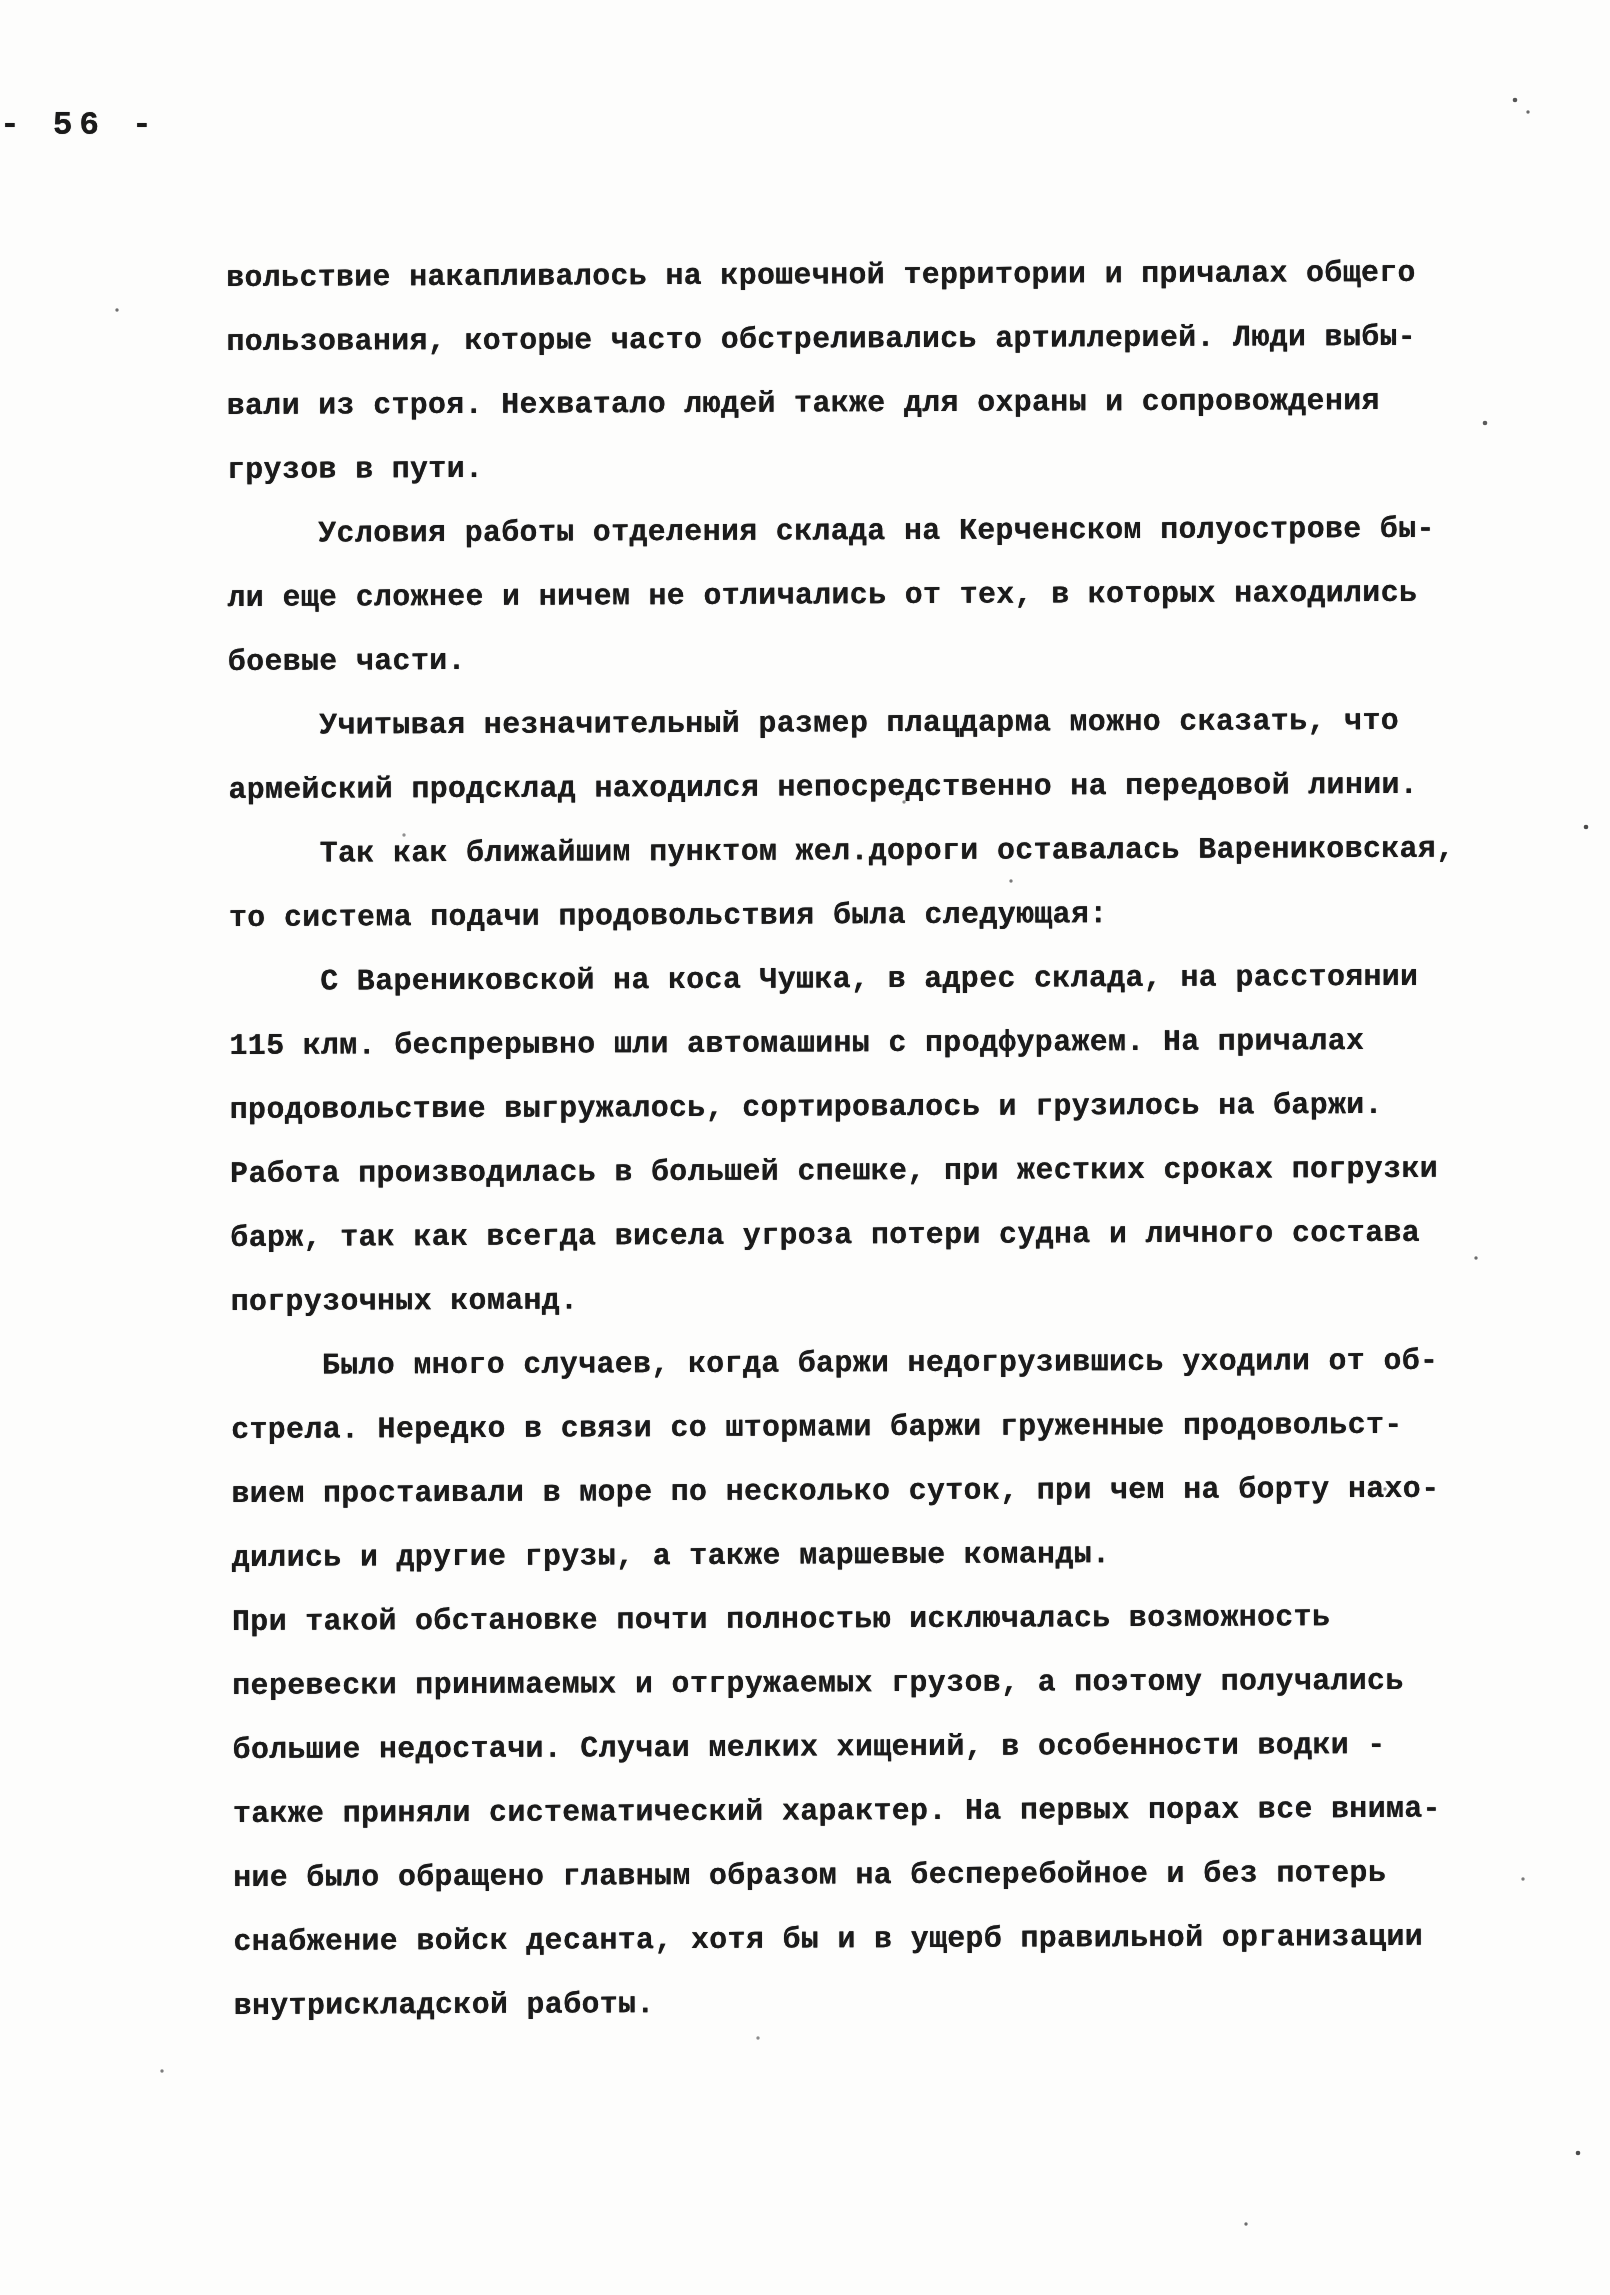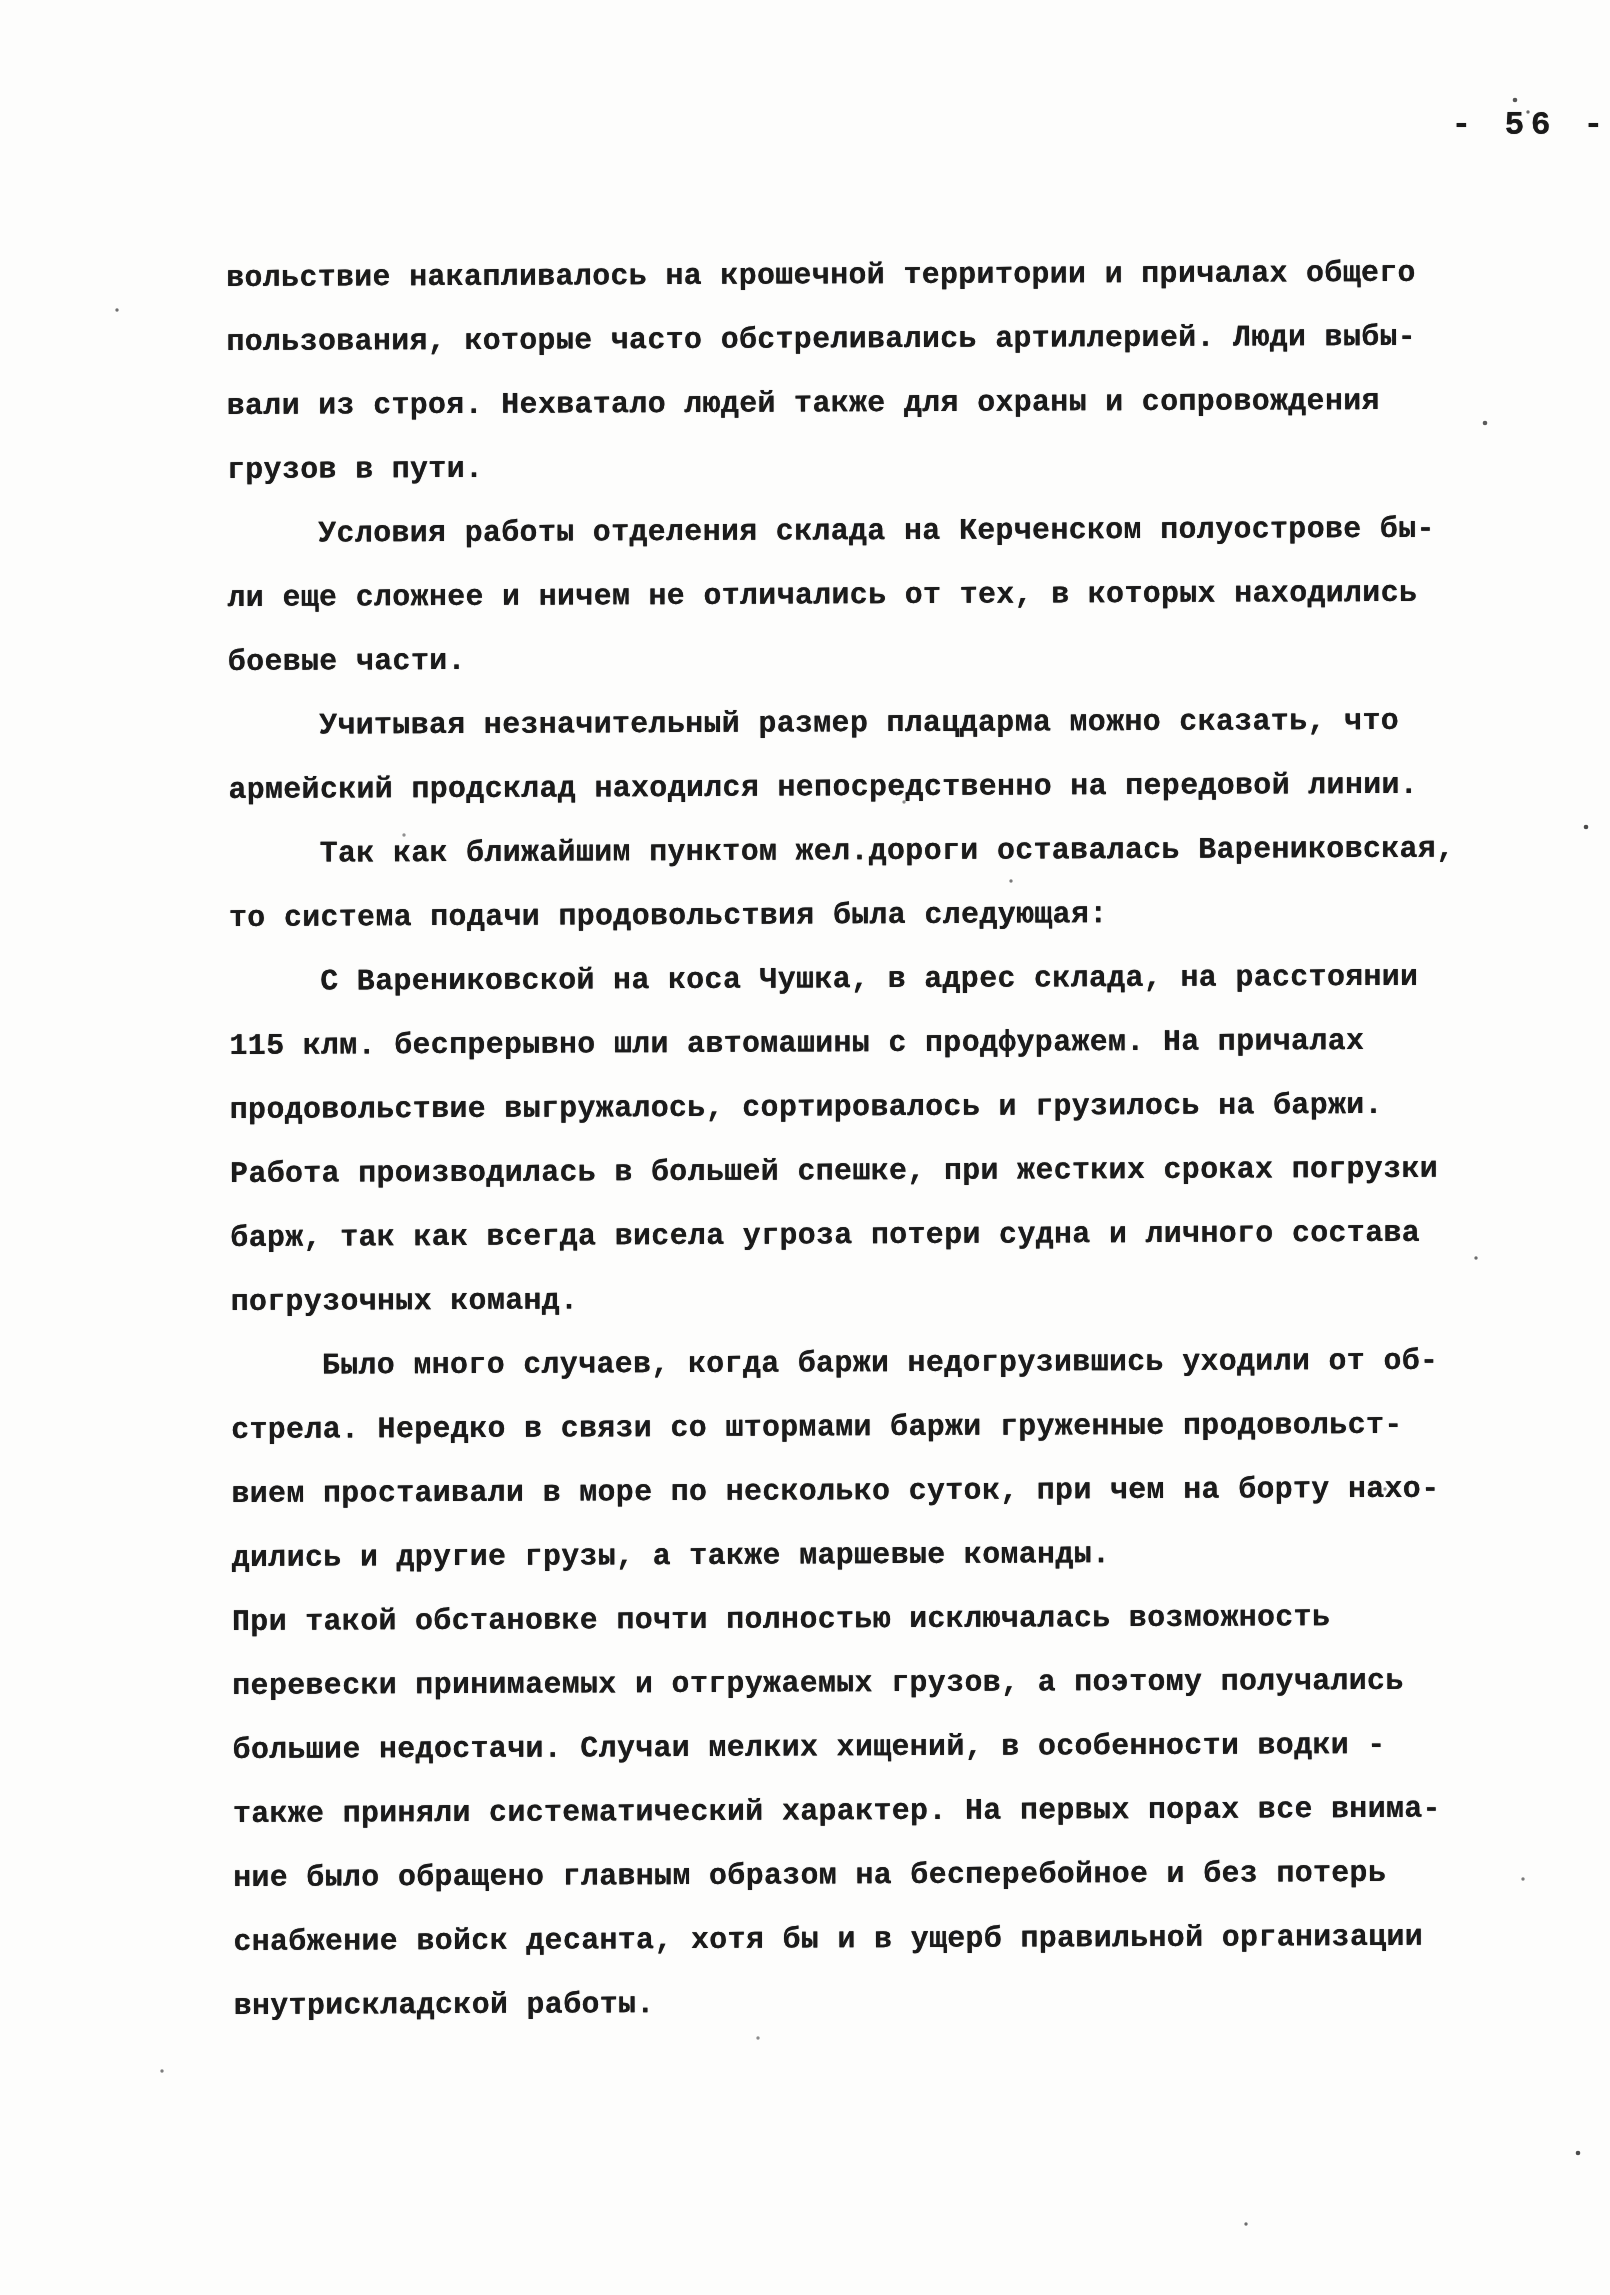--- a/index.html
+++ b/index.html
@@ -14,21 +14,21 @@
     background: #fdfdfc;
     overflow: hidden;
     font-family: "Liberation Mono", "DejaVu Sans Mono", monospace;
     color: #161616;
   }
   .page-number {
     position: absolute;
     top: 107px;
     left: 0;
     width: 100%;
-    text-align: right;
+    text-align: left;
     font-size: 33px;
     font-weight: bold;
     letter-spacing: 6.6px;
     color: #1a1a1a;
     text-shadow: 0 0 0.7px rgba(10,10,10,0.75);
   }
   .text-block {
     position: absolute;
     left: 226px;
     top: 246px;

